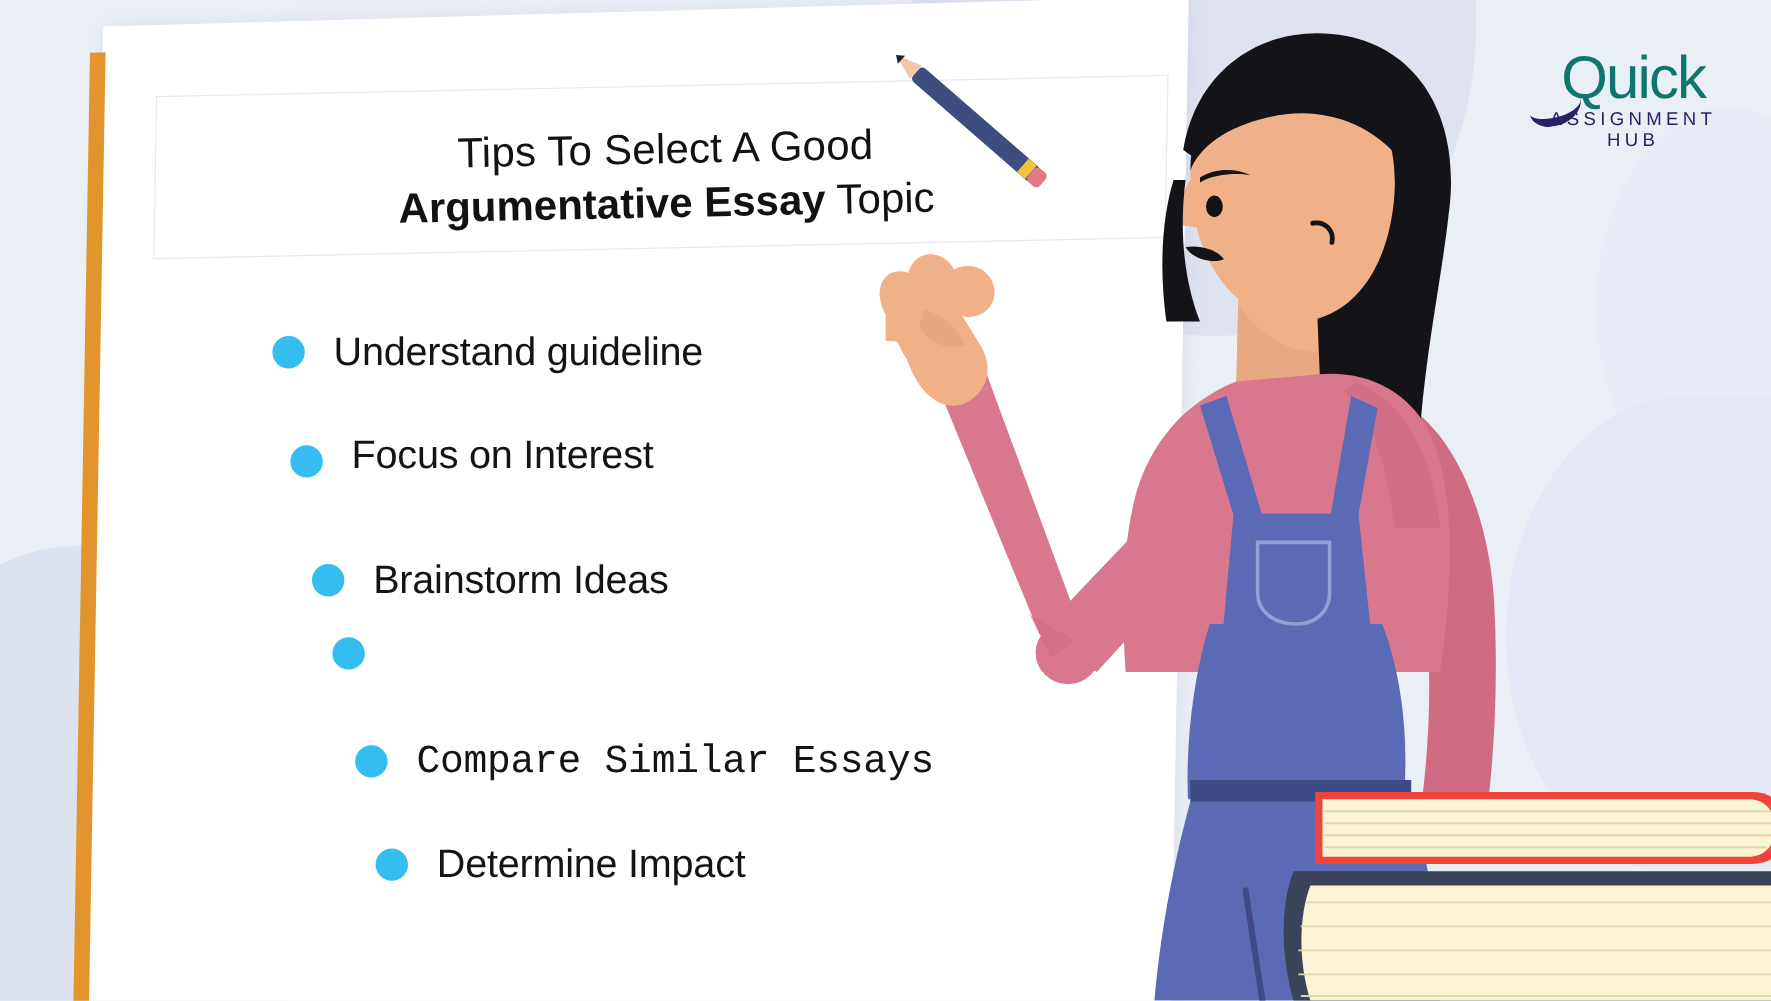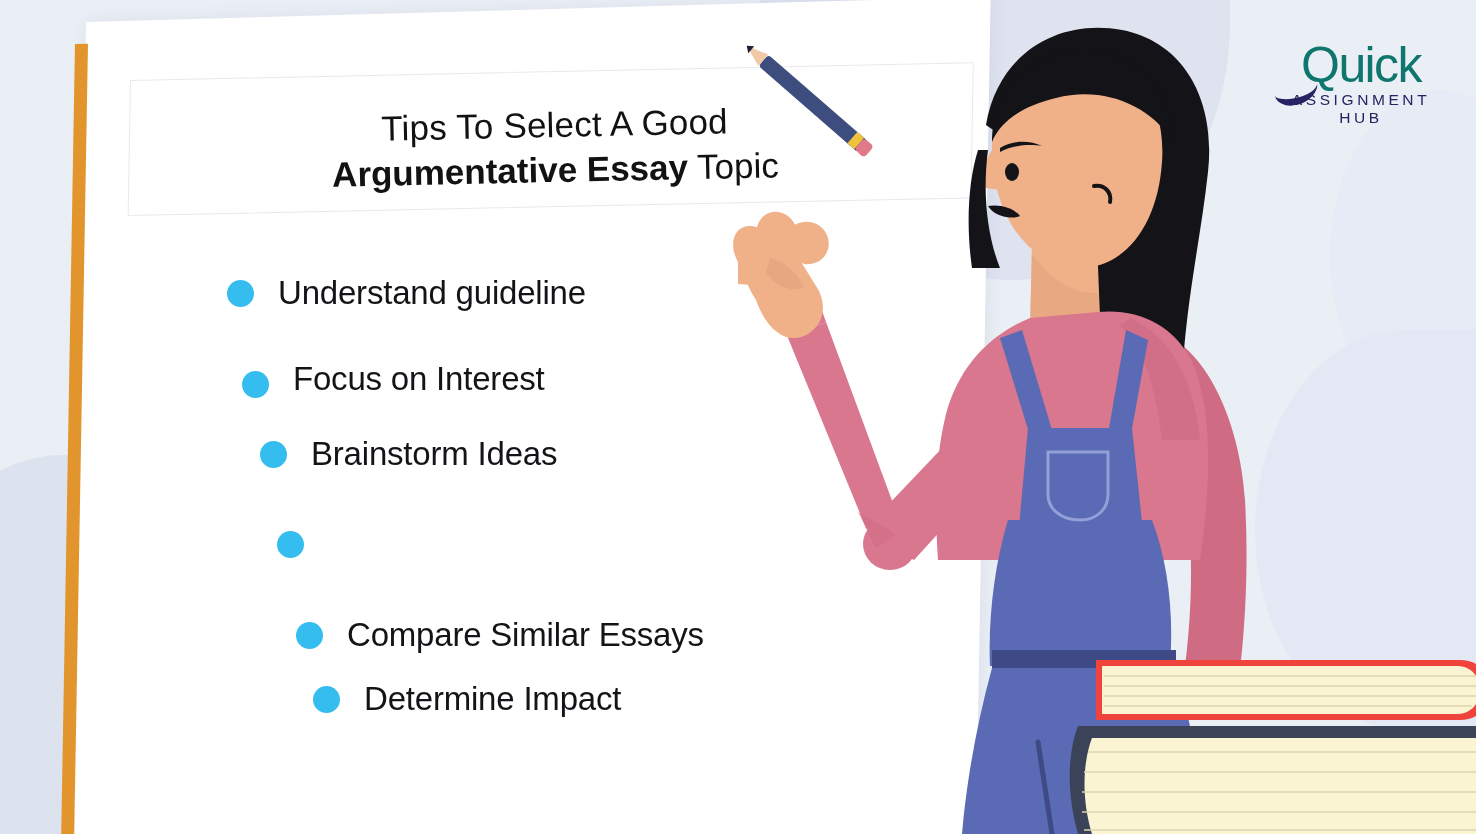--- a/index.html
+++ b/index.html
@@ -75,24 +75,24 @@
     position:absolute;display:flex;align-items:center;white-space:nowrap;
   }
   .tip-dot{
     width:27px;height:27px;border-radius:50%;background:#34bdee;flex:0 0 auto;
   }
   .tip-label{
     margin-left:24px;font-size:33px;font-weight:500;color:#131417;letter-spacing:-.2px;
   }
   .tip-row:nth-child(1){left:199px;top:274px;}
   .tip-row:nth-child(2){left:214px;top:360px;align-items:flex-end;}
-  .tip-row:nth-child(3){left:232px;top:435px;}
+  .tip-row:nth-child(3){left:232px;top:464px;}
   .tip-row:nth-child(4){left:249px;top:531px;}
-  .tip-row:nth-child(5){left:268px;top:616px;}
-  .tip-row:nth-child(6){left:285px;top:680px;}
+  .tip-row:nth-child(5){left:268px;top:616px;font-family:Liberation Mono, monospace;}
+  .tip-row:nth-child(6){left:285px;top:701px;}
 
   
   #logo{position:absolute;right:22px;top:42px;width:186px;text-align:center;}
   #logo-quick{
     position:relative;font-size:50px;font-weight:400;color:#0f766e;
     letter-spacing:-1.6px;line-height:.94;
   }
   #logo-swoosh{
     position:absolute;left:6px;top:30px;width:44px;height:26px;
     border-bottom:7px solid #272263;border-radius:0 0 60% 40%;

